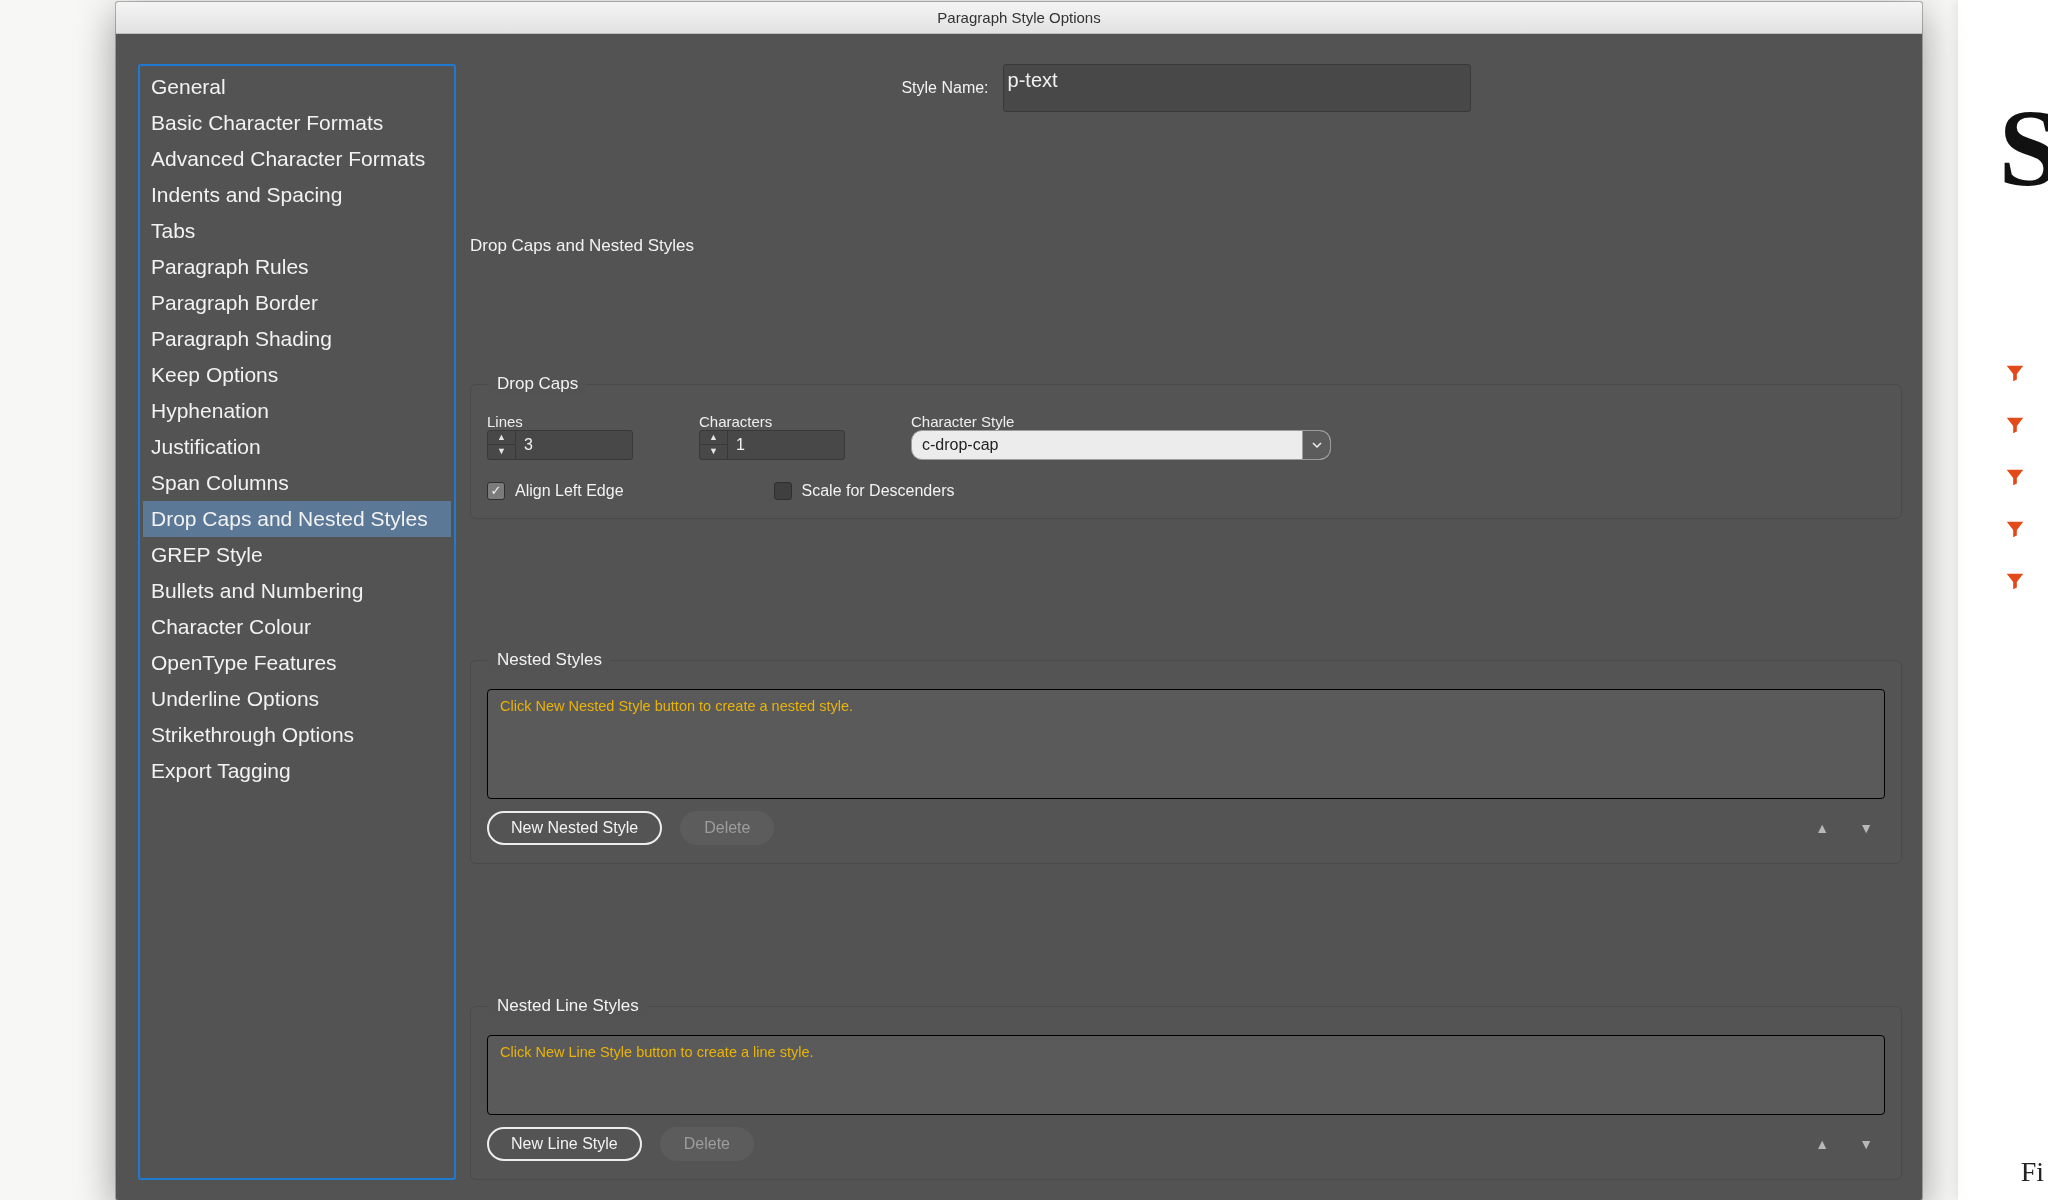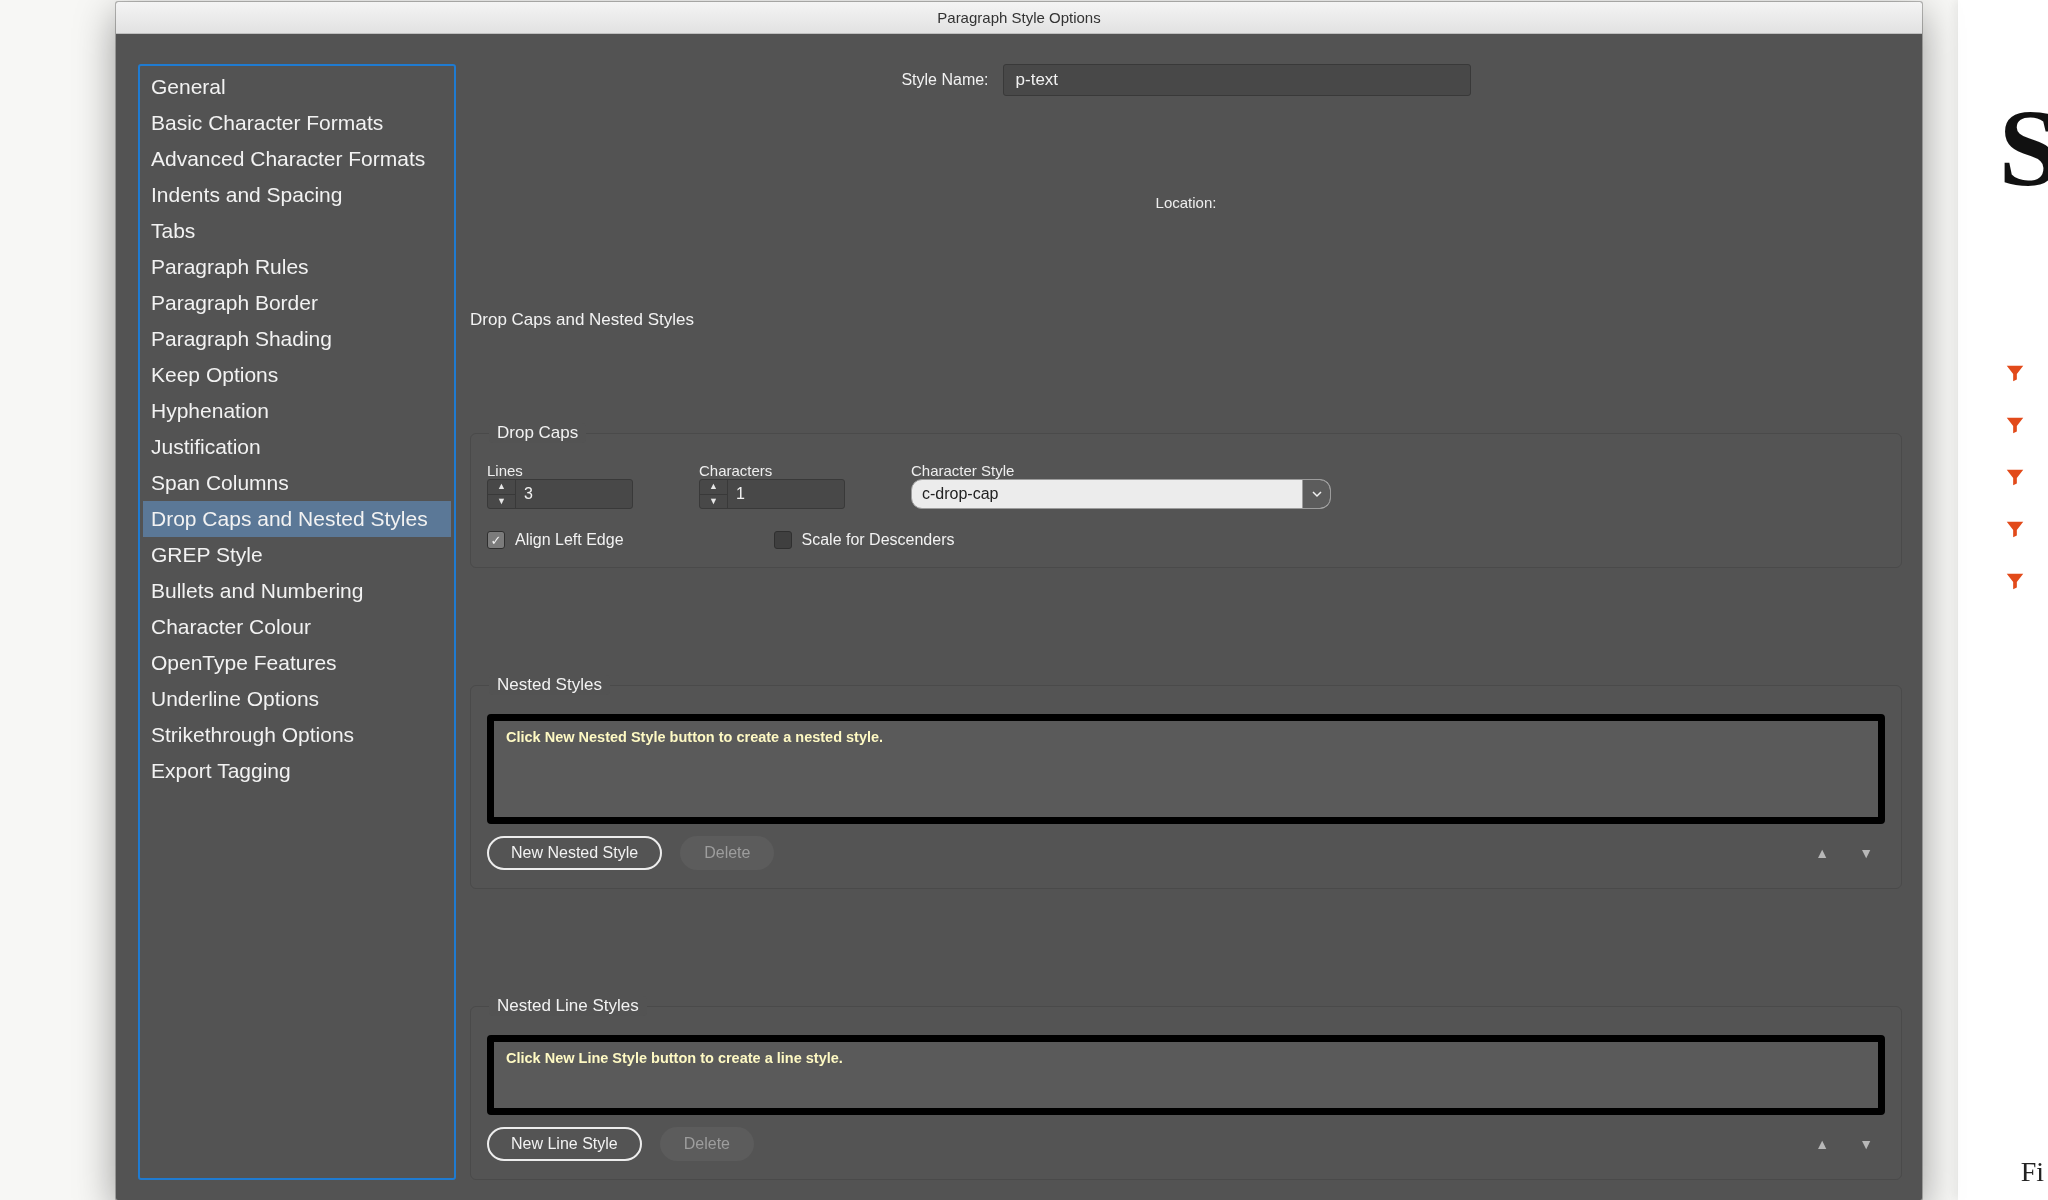--- a/index.html
+++ b/index.html
@@ -114,27 +114,27 @@
   }
   .hdr-row {
     display: flex;
     align-items: center;
     justify-content: center;
     gap: 14px;
   }
   .hdr-label { font-size: 16px; color:#f2f2f2; white-space: nowrap;}
   .text-input {
     width: 468px;
-    height: 32px;
+    height: 48px;
     background: #484848;
     border: 1px solid #393939;
     border-radius: 3px;
     color: #f1f1f1;
-    padding: 0 12px;
-    font-size: 17px;
+    padding: 0 4px;
+    font-size: 20px;
     line-height: 30px;
   }
   .loc-row {
     text-align: center;
     padding-top: 9px;
     font-size: 15px;
     color: #eee;
   }
   .section-title {
     font-size: 17px;
@@ -242,27 +242,27 @@
     background: #3f3f3f;
     display:flex;align-items:center;justify-content:center;
     color:#f2f2f2; font-size:13px;
   }
   .chk .box.on {
     background: #7b7b7b;
   }
 
   .list-box {
     height: 110px;
-    border: 7px solid #000000;
+    border: 1px solid #000000;
     border-radius: 4px;
     background: #5a5a5a;
     padding: 8px 12px;
     font-size: 14.5px;
-    font-weight: 700;
-    color: #fef9c3;
+    font-weight: 400;
+    color: #eab308;
     margin-bottom: 12px;
   }
   .list-box.tall { height: 80px; }
 
   .btn-row {
     display: flex;
     align-items: center;
     gap: 18px;
   }
   .pill-btn {
@@ -341,21 +341,20 @@
         <div class="item">Underline Options</div>
         <div class="item">Strikethrough Options</div>
         <div class="item">Export Tagging</div>
       </div>
 
     <div class="main">
       <div class="hdr-row">
         <div class="hdr-label">Style Name:</div>
         <div class="text-input">p-text</div>
       </div>
-      <div class="loc-row">Location:</div>
 
       <div class="section-title">Drop Caps and Nested Styles</div>
 
       <div class="fieldset">
         <div class="legend">Drop Caps</div>
         <div class="dc-grid">
           <div class="dc-col">
             <div class="col-label">Lines</div>
             <div class="stepper">
               <div class="knob">

